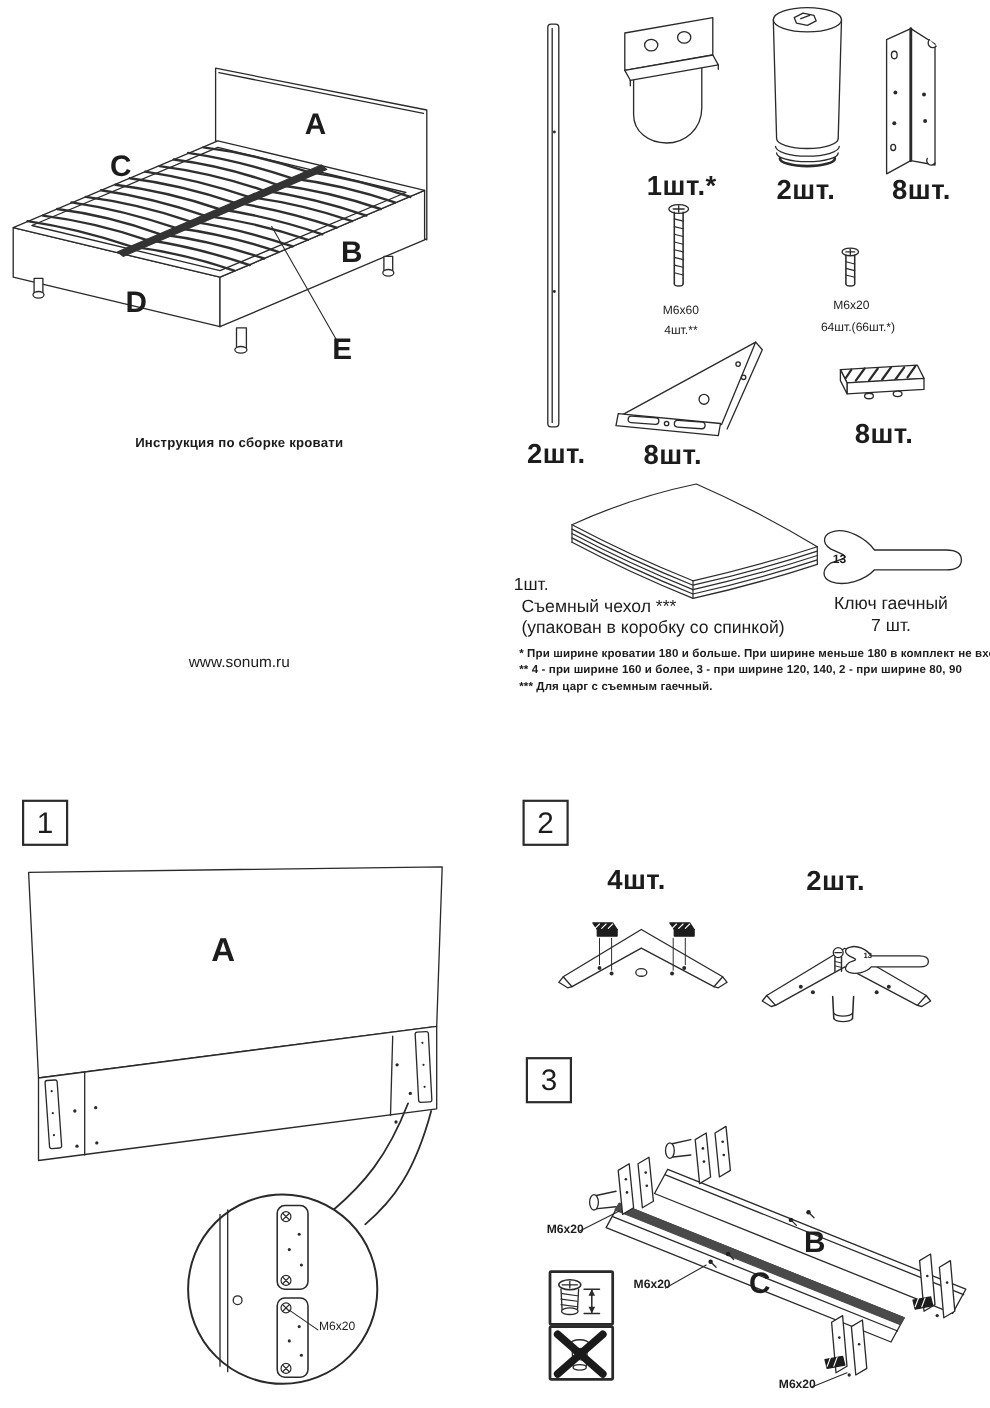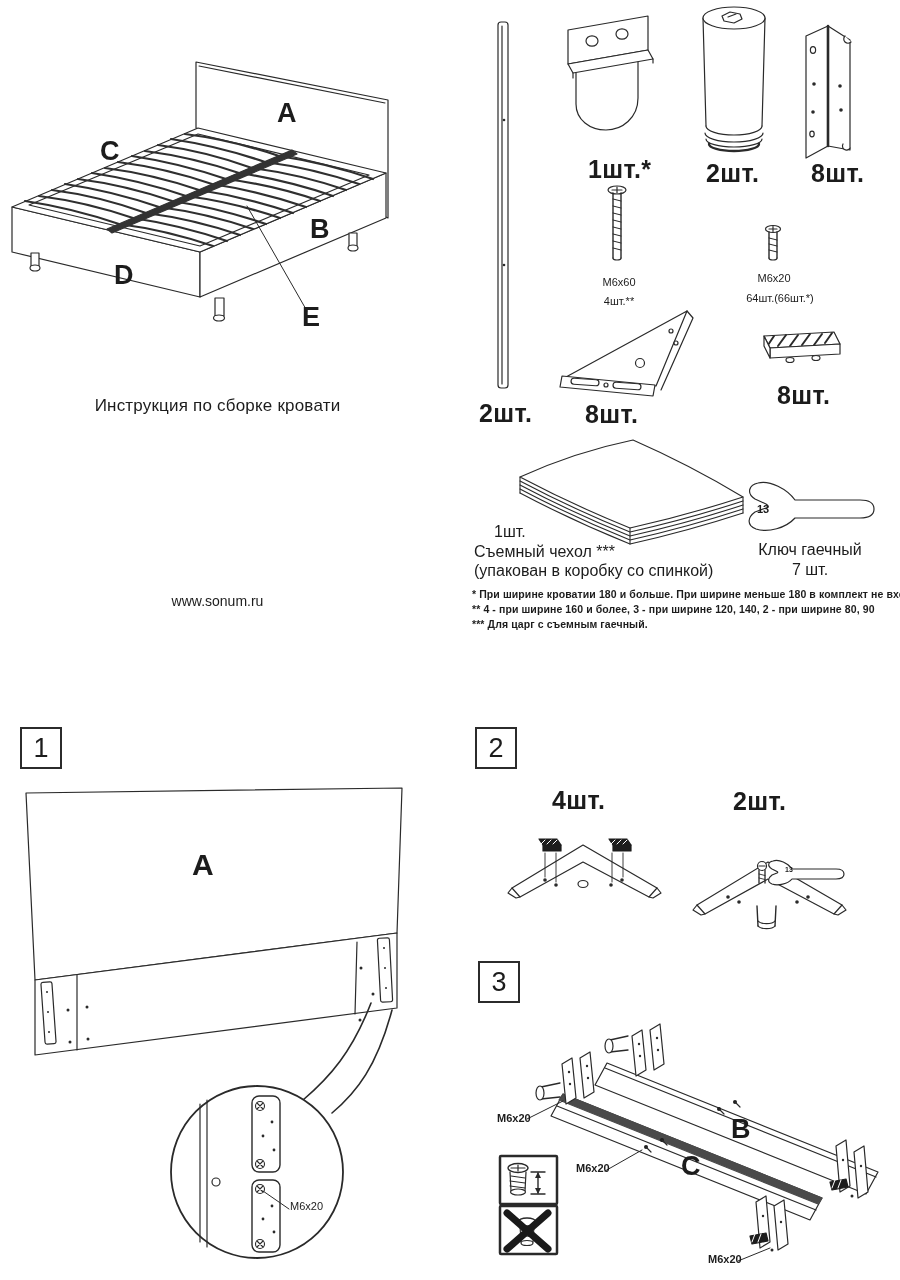--- a/index.html
+++ b/index.html
@@ -1,21 +1,21 @@
 <!DOCTYPE html>
 <html><head>
 <meta charset="utf-8">
 <style>
   html,body{margin:0;padding:0;background:#fff}
   #page{position:relative;width:900px;height:1280px;background:#ffffff;
         font-family:"Liberation Sans",sans-serif;color:#1c1c1c;overflow:hidden}
   svg{position:absolute;left:0;top:0}
   .t{position:absolute;white-space:nowrap;color:#1c1c1c;line-height:1.15}
   .ctr{text-align:center}
-  .title{font-size:17px;font-weight:400;letter-spacing:.2px}
+  .title{font-size:12px;font-weight:700;letter-spacing:.2px}
   .site{font-size:14px;font-weight:400}
   .qty{font-size:25px;font-weight:700;letter-spacing:.4px}
   .sz{font-size:11px;font-weight:400}
   .szs{font-size:11px;font-weight:700}
   .sm{font-size:16px;font-weight:400}
   .fn{font-size:10.5px;font-weight:600;letter-spacing:.1px}
   .big{font-size:27px;font-weight:600}
   .huge{font-size:30px;font-weight:600}
   .wr{font-size:11px;font-weight:700}
   .wrt{font-size:7px;font-weight:700}
@@ -366,21 +366,21 @@
   <div class="t qty" style="left:588px;top:155px">1шт.*</div>
   <div class="t qty" style="left:706px;top:159px">2шт.</div>
   <div class="t qty" style="left:811px;top:159px">8шт.</div>
   <div class="t sz ctr" style="left:589px;top:276px;width:60px">M6x60</div>
   <div class="t sz ctr" style="left:586px;top:295px;width:66px">4шт.**</div>
   <div class="t sz ctr" style="left:746px;top:272px;width:56px">M6x20</div>
   <div class="t sz ctr" style="left:729px;top:292px;width:102px">64шт.(66шт.*)</div>
   <div class="t qty" style="left:585px;top:400px">8шт.</div>
   <div class="t qty" style="left:777px;top:381px">8шт.</div>
 
-  <div class="t sm" style="left:494px;top:523px">1шт.</div>
+  <div class="t sm" style="left:467px;top:523px">1шт.</div>
   <div class="t sm" style="left:474px;top:543px">Съемный чехол ***</div>
   <div class="t sm" style="left:474px;top:562px">(упакован в коробку со спинкой)</div>
   <div class="t wr" style="left:757px;top:503px">13</div>
   <div class="t sm ctr" style="left:750px;top:541px;width:120px">Ключ гаечный</div>
   <div class="t sm ctr" style="left:750px;top:561px;width:120px">7 шт.</div>
 
   <div class="t fn" style="left:472px;top:588px">* При ширине кроватии 180 и больше. При ширине меньше  180 в комплект не входит.</div>
   <div class="t fn" style="left:472px;top:603px">** 4 - при ширине 160 и более, 3 - при ширине 120, 140, 2 - при ширине 80, 90</div>
   <div class="t fn" style="left:472px;top:618px">*** Для царг с съемным гаечный.</div>
 

